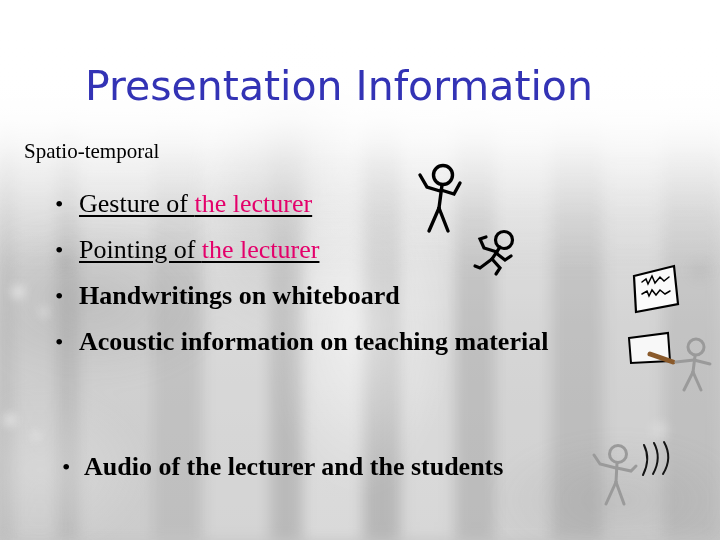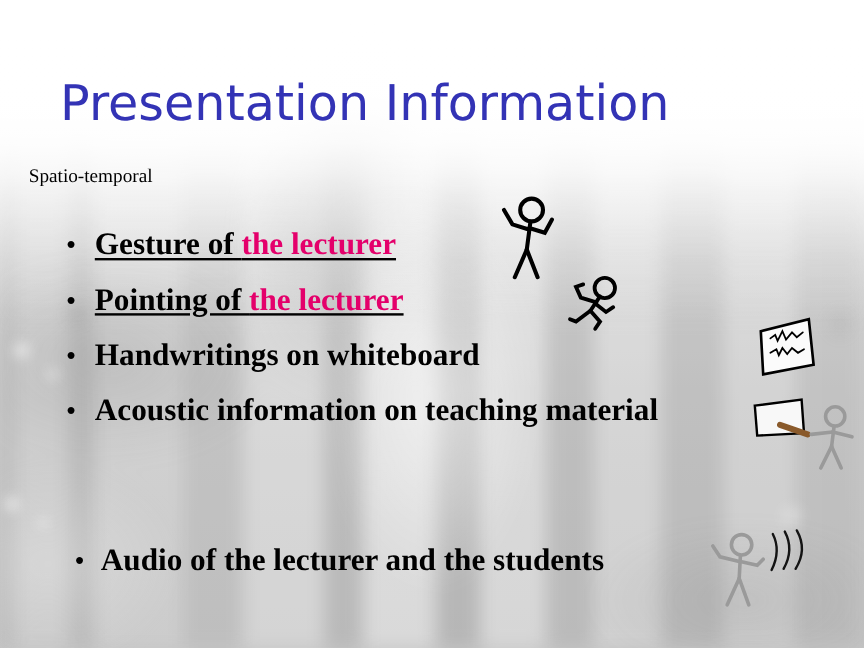--- a/index.html
+++ b/index.html
@@ -97,25 +97,26 @@
     left: 0;
     top: 62px;
     width: 608px;
     text-align: center;
     font-family: "DejaVu Sans", "Liberation Sans", sans-serif;
     font-size: 41px;
     font-weight: 400;
     letter-spacing: 0px;
     color: #3333b5;
     white-space: nowrap;
+    padding-left: 35px;
   }
 
   .section-label {
     position: absolute;
-    font-size: 16px;
+    font-size: 21px;
     color: #000;
     white-space: nowrap;
   }
   .section-spatio { left: 24px; top: 139px; }
   .section-acoustic { left: 28px; top: 414px; }
 
   .bullet-row {
     position: absolute;
     display: flex;
     align-items: baseline;
@@ -130,21 +131,21 @@
   }
   .bullet-text { font-size: 26px; font-weight: bold; }
 
   .b1 { left: 55px; top: 189px; }
   .b2 { left: 55px; top: 235px; }
   .b3 { left: 55px; top: 281px; }
   .b4 { left: 55px; top: 327px; }
   .b5 { left: 62px; top: 452px; }
 
   .b1 .bullet-text, .b2 .bullet-text {
-    font-weight: bold;
+    font-weight: normal;
     text-decoration: underline;
     text-underline-offset: 3px;
   }
   .b5 .bullet-dot { width: 22px; }
 
   .pink { color: #e4006b; }
 
   
   .fig { position: absolute; }
 </style>

